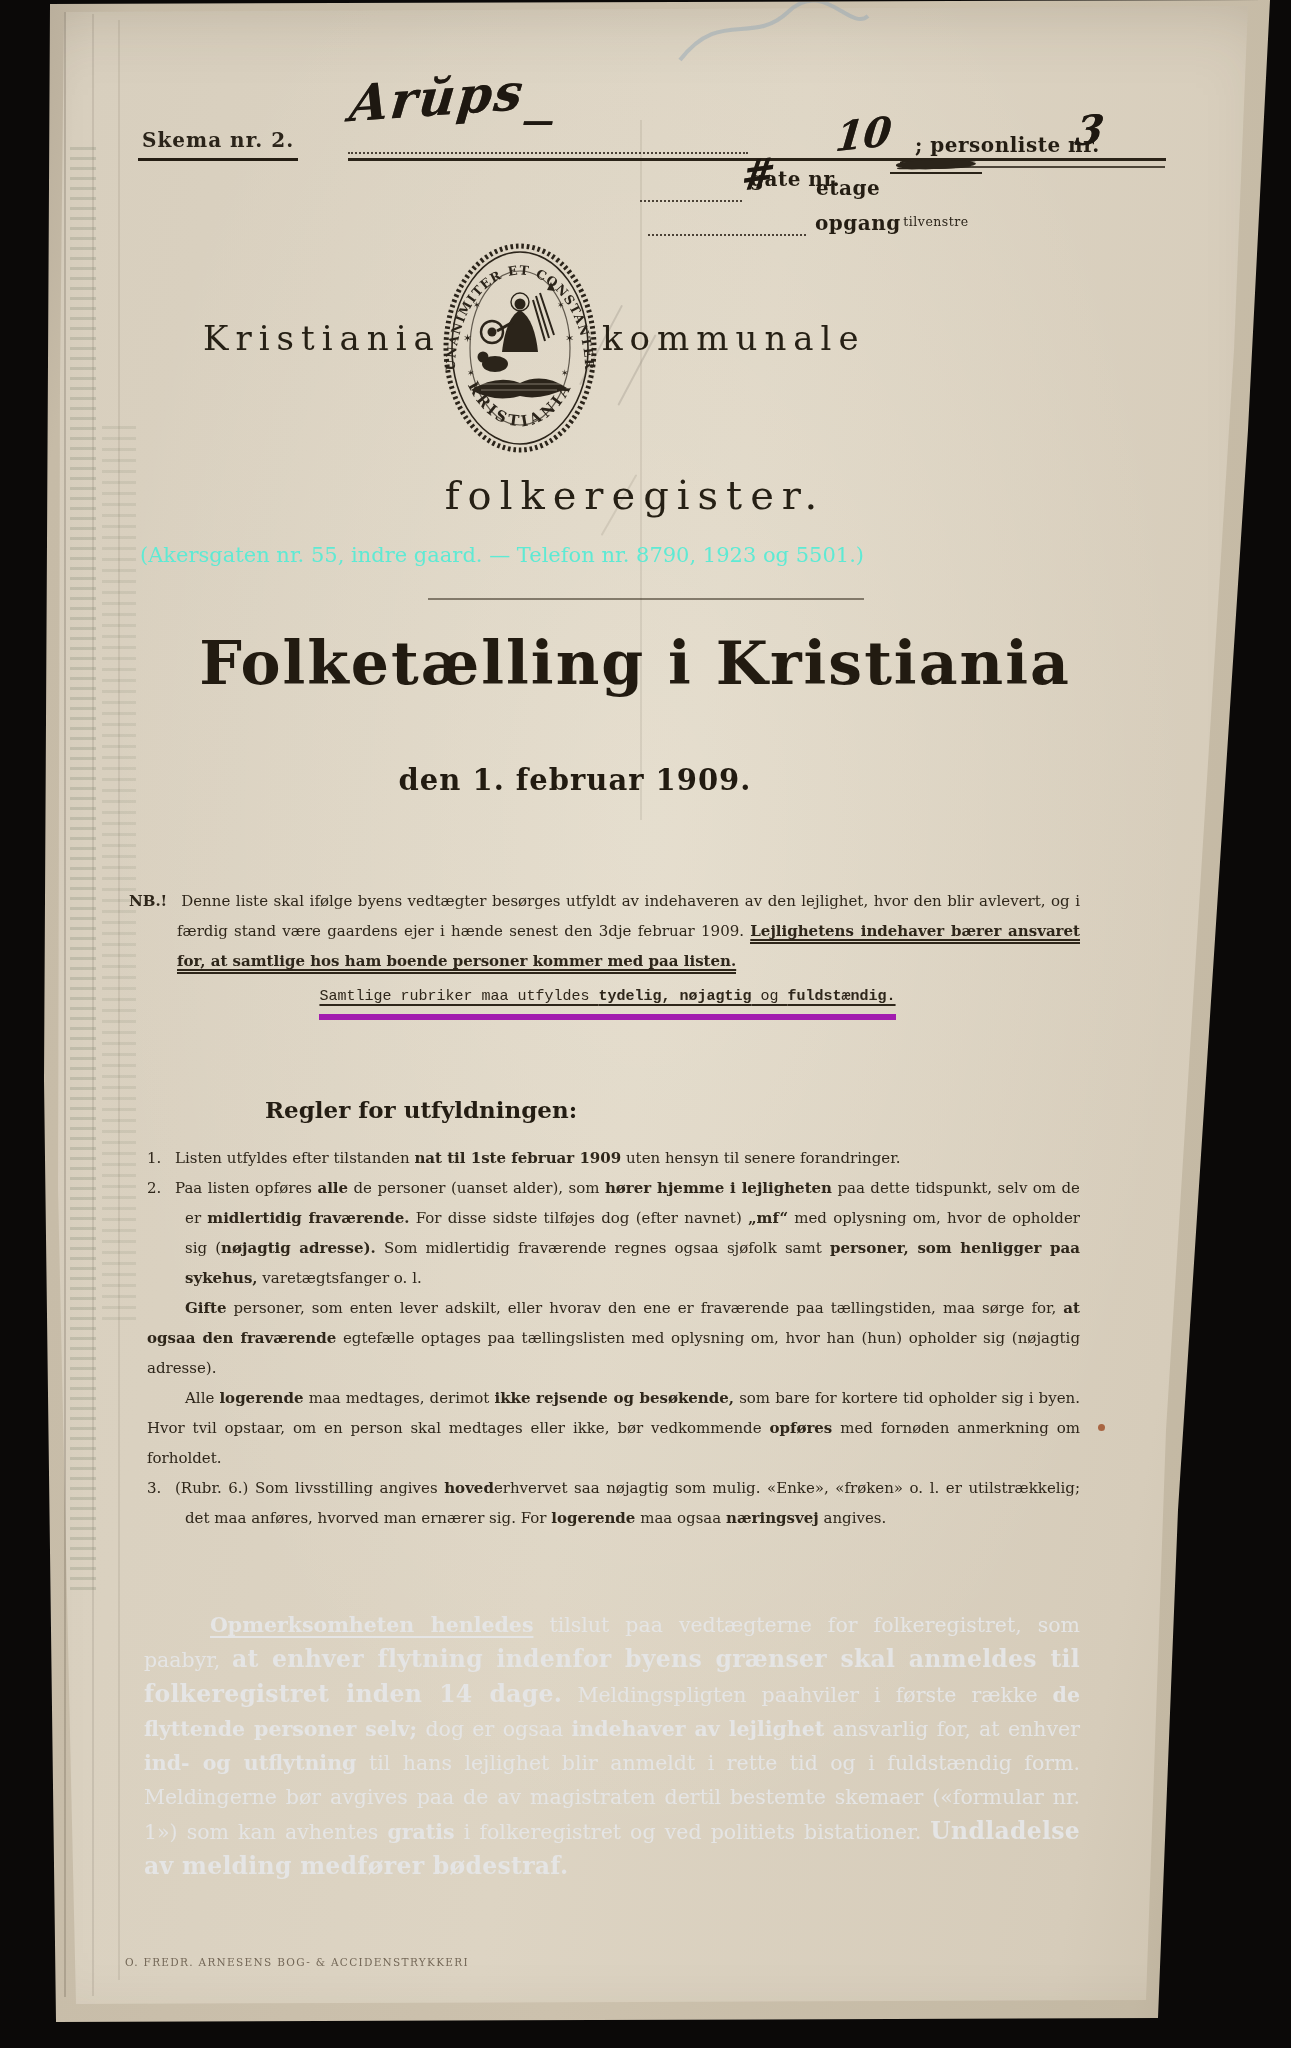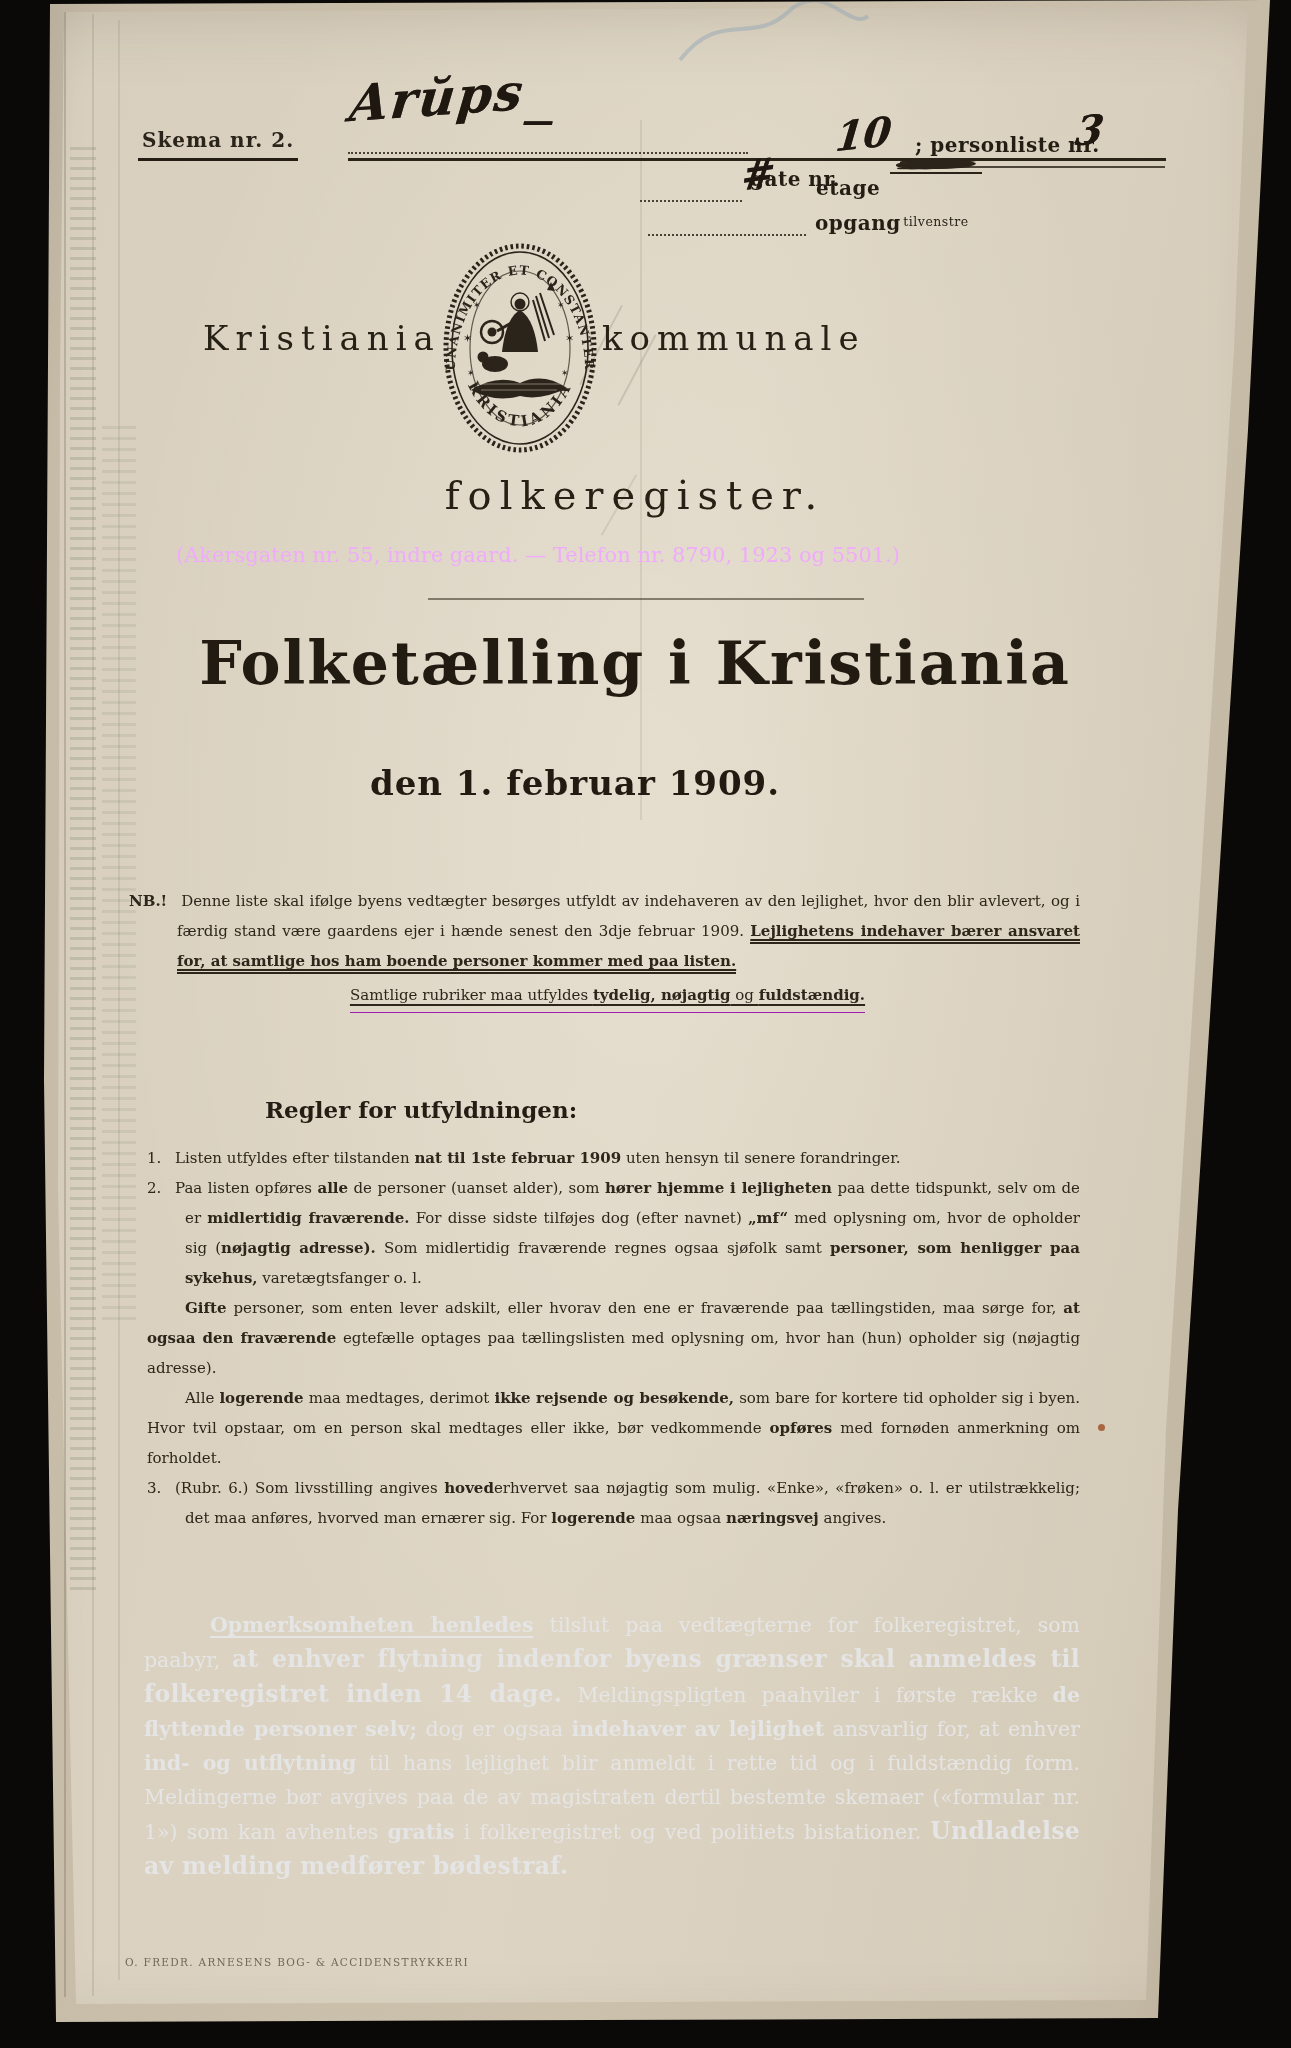--- a/index.html
+++ b/index.html
@@ -29,34 +29,34 @@
          border-bottom:3px solid #241d13;padding:0 4px 6px 4px;}
   .opt-stack{position:absolute;left:890px;top:160px;width:92px;text-align:center;}
   .scribble{height:9px;width:80px;margin:0 auto;background:#2b241a;border-radius:45% 55% 50% 50%;
             transform:rotate(-1.5deg);box-shadow:2px -3px 0 -2px #2b241a,-2px 3px 0 -3px #2b241a;}
   .opt-rule{border-top:2px solid #2a2318;margin-top:3px;}
   .opt-below{font-size:12.5px;letter-spacing:.5px;color:#2b241a;margin-top:40px;}
 
   .org{position:absolute;font-size:34px;letter-spacing:7px;color:#262015;white-space:nowrap;}
   .org2{position:absolute;left:45px;width:1180px;top:472px;text-align:center;font-size:40px;
         letter-spacing:8px;color:#262015;}
-  .address{position:absolute;left:140px;width:760px;top:543px;text-align:right;font-size:21px;color:#f0abfc;}
+  .address{position:absolute;left:140px;width:760px;top:543px;text-align:left;font-size:21px;color:#5eead4;}
   .divider{position:absolute;left:428px;top:598px;width:436px;height:2px;background:rgba(52,43,30,.55);}
 
   .title-main{position:absolute;left:45px;width:1180px;top:628px;text-align:center;
       font-size:60px;font-weight:700;letter-spacing:2px;color:#221b11;}
   .title-sub{position:absolute;left:45px;width:1060px;top:763px;text-align:center;
-      font-size:34px;font-weight:700;letter-spacing:1px;color:#221b11;}
+      font-size:29px;font-weight:700;letter-spacing:1px;color:#221b11;}
 
   .body-txt{font-size:15px;line-height:30px;text-align:justify;color:#2e261a;}
   .nb-block{position:absolute;left:135px;top:886px;width:945px;}
   .nb-body{margin-left:42px;text-indent:-48px;}
   .nb-label{font-weight:700;padding-right:14px;}
   .nb-center{text-align:center;margin-top:4px;text-indent:0;}
-  .nb-center-inner{display:inline-block;border-bottom:1px solid #a21caf;padding-bottom:2px;}
+  .nb-center-inner{display:inline-block;border-bottom:6px solid #a21caf;padding-bottom:2px;font-family:Liberation Mono, monospace;}
 
   .rules-head{position:absolute;left:265px;top:1096px;font-size:23px;font-weight:700;color:#241d13;}
   .rules-list{position:absolute;left:147px;top:1143px;width:933px;}
   .rule-item{margin-left:38px;text-indent:-38px;}
   .rule-no{display:inline-block;width:28px;text-indent:0;}
   .sub-para{text-indent:38px;}
 
   .att-block{position:absolute;left:112px;top:1608px;width:968px;}
   .att-para{font-size:20.5px;line-height:34px;text-align:justify;color:#e5e5e5;text-indent:66px;margin-left:32px;}
 

